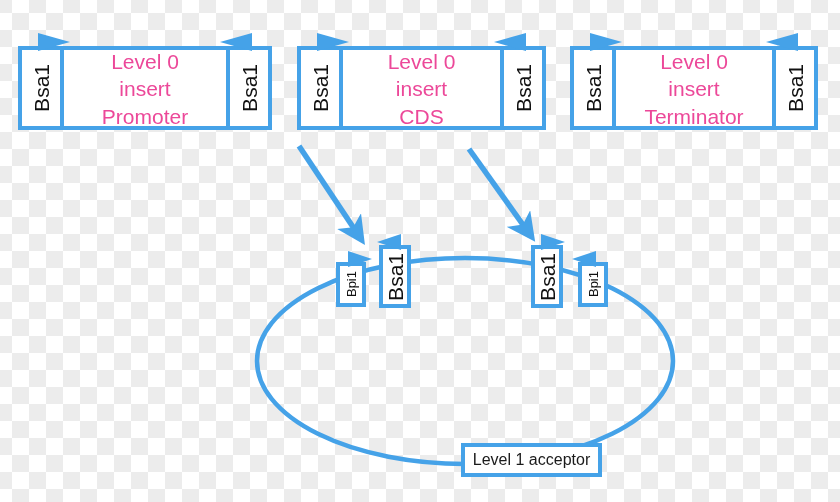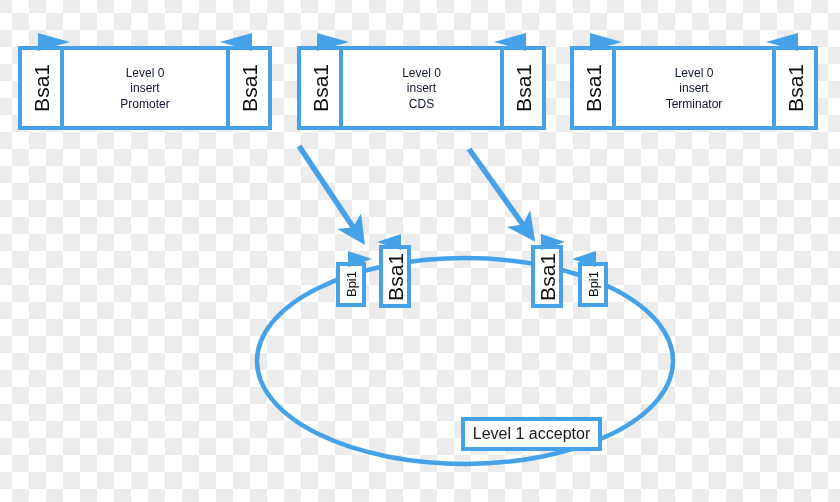--- a/index.html
+++ b/index.html
@@ -59,22 +59,22 @@
   .insert-cell {
     flex: 1 1 auto;
     display: flex;
     flex-direction: column;
     align-items: center;
     justify-content: center;
     background: #ffffff;
     padding-top: 2px;
   }
   .insert-line {
-    font-size: 12px;
-    color: #0f172a;
+    font-size: 21px;
+    color: #ec4899;
     line-height: 1.30;
     white-space: nowrap;
   }
 
   
   .rail-arrow {
     position: absolute;
     width: 0; height: 0;
     top: -17px;
   }
@@ -231,17 +231,17 @@
   <div class="site-box big" style="left:531px; top:245px; width:32px; height:63px;">
     <div class="tip right-pointing" style="left:6px;"></div>
     <span class="site-box-label">Bsa1</span>
   </div>
 
   <div class="site-box small" style="left:578px; top:262px; width:30px; height:45px;">
     <div class="tip left-pointing" style="right:8px;"></div>
     <span class="site-box-label">Bpi1</span>
   </div>
 
-  <div class="acceptor-box" style="left:461px; top:417px; width:141px; height:34px;">
+  <div class="acceptor-box" style="left:461px; top:443px; width:141px; height:34px;">
     <span>Level 1 acceptor</span>
   </div>
 
 </div>
 
 </body></html>

